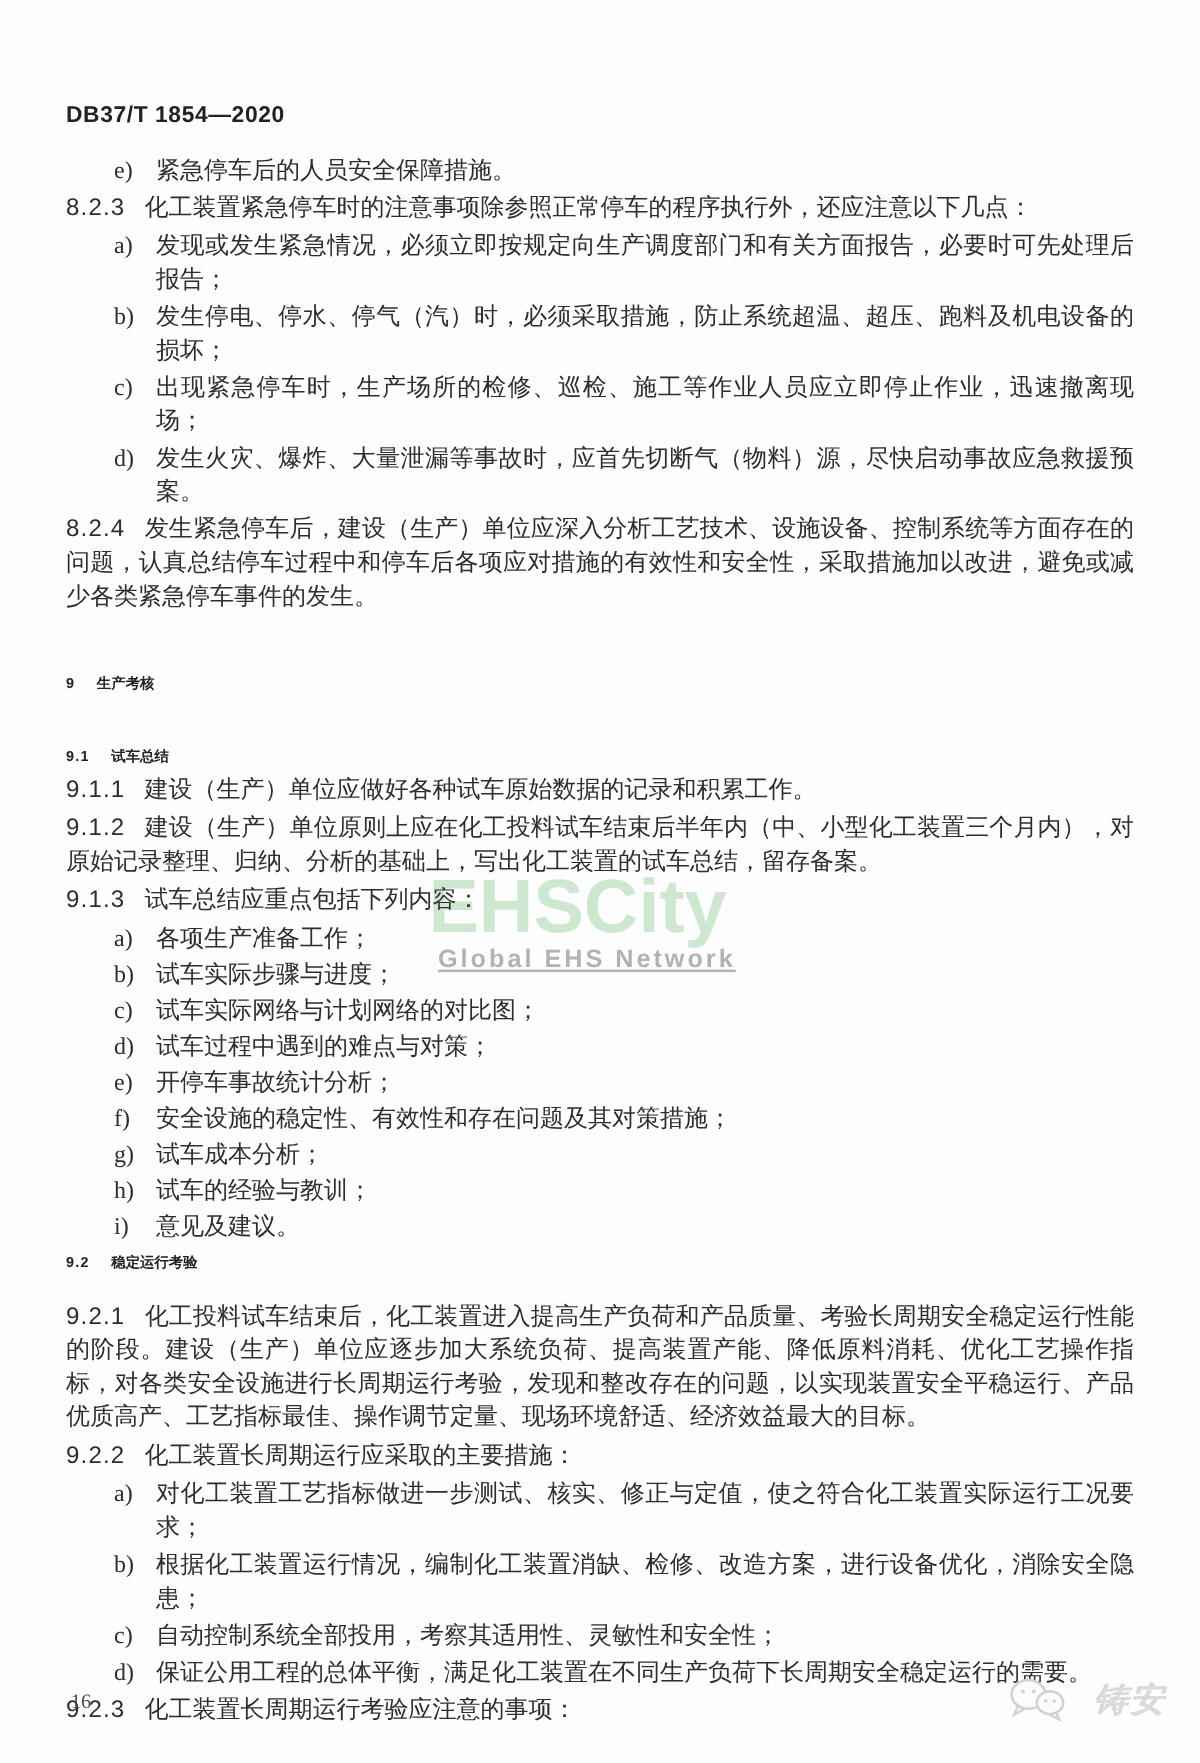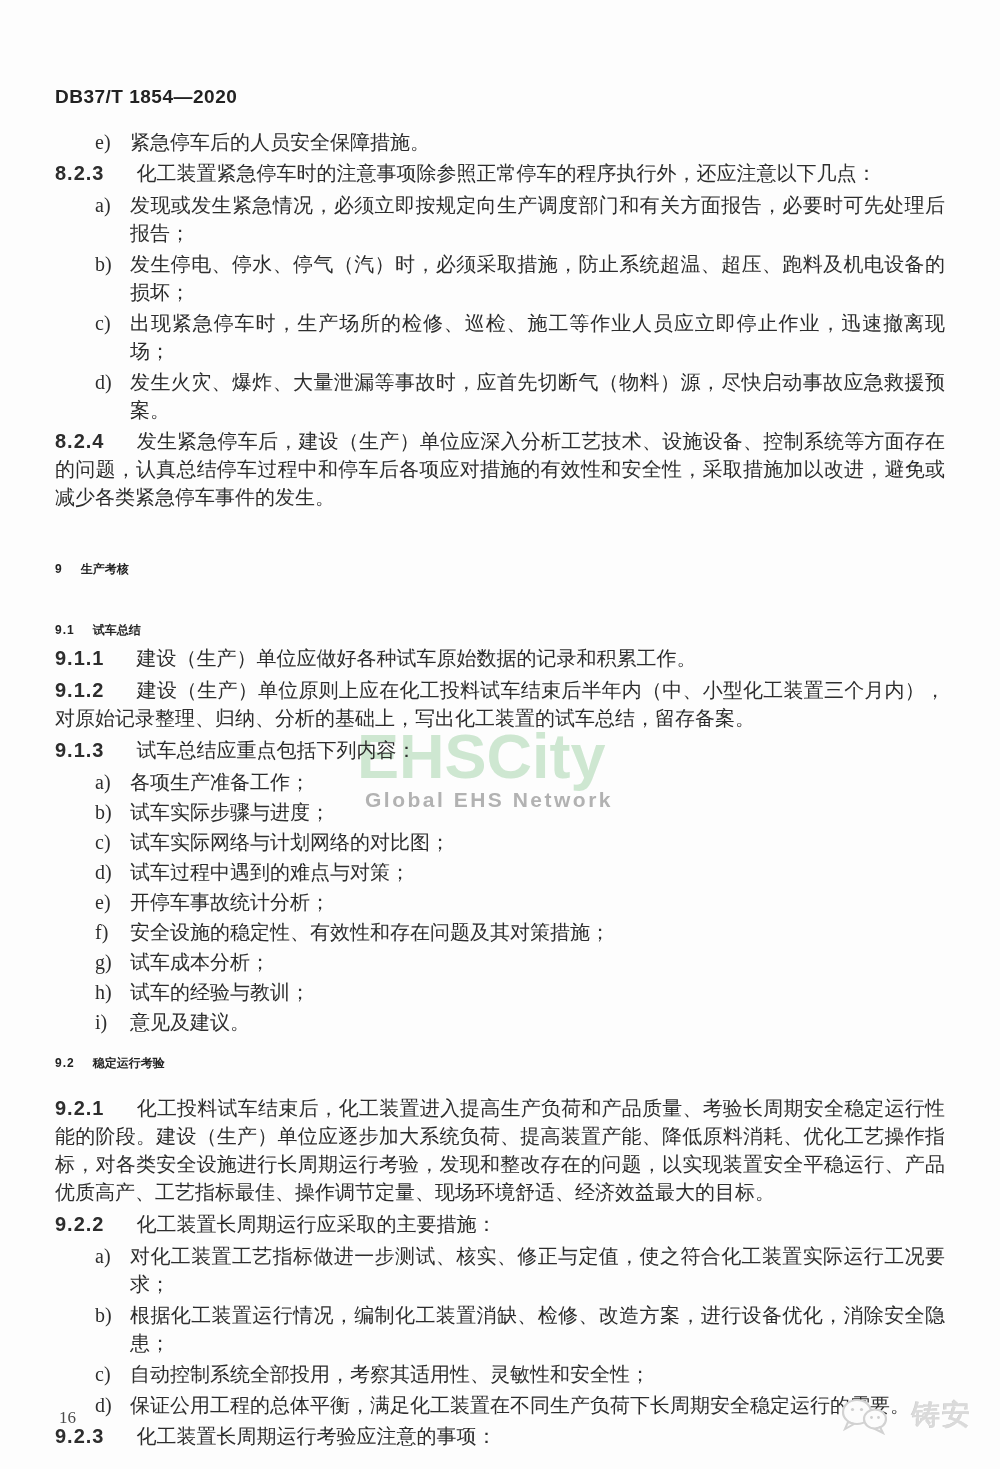--- a/index.html
+++ b/index.html
@@ -30,23 +30,23 @@
   .content { position: relative; z-index: 2; }
   .clause {
     font-size: 20px;
     line-height: 28px;
     text-align: justify;
     margin-bottom: 4px;
     color: #2d2d2d;
   }
   .clause-num {
     font-family: "Liberation Sans", "DejaVu Sans", sans-serif;
-    font-weight: 700;
+    font-weight: 400;
     letter-spacing: 1px;
-    margin-right: 32px;
+    margin-right: 16px;
     white-space: nowrap;
   }
   .li {
     position: relative;
     padding-left: 75px;
     font-size: 20px;
     line-height: 28px;
     text-align: justify;
     margin-bottom: 3px;
     color: #2d2d2d;
@@ -60,21 +60,21 @@
   .sec-h {
     font-family: "Liberation Sans", "DejaVu Sans", sans-serif;
     font-weight: 700;
     font-size: 12px;
     line-height: 28px;
     color: #222;
   }
   .sec-h .sec-num { margin-right: 18px; letter-spacing: 1px; }
   .h-9   { margin-top: 44px; margin-bottom: 0; }
   .h-9-1 { margin-top: 33px; }
-  .h-9-2 { margin-top: 13px; margin-bottom: 17px; }
+  .h-9-2 { margin-top: 2px; margin-bottom: 17px; }
   
   .wm {
     position: absolute;
     left: 357px; top: 726px;
     z-index: 1;
     user-select: none;
     pointer-events: none;
   }
   .wm-title {
     font-family: "Liberation Sans", "DejaVu Sans", sans-serif;
@@ -96,42 +96,43 @@
     position: absolute;
     left: 59px; top: 1408px;
     font-size: 17px;
     color: #4a4a4a;
     z-index: 2;
   }
   .stamp {
     position: absolute;
     right: 28px; top: 1396px;
     display: flex;
-    align-items: flex-start;
+    align-items: flex-end;
     gap: 22px;
     z-index: 2;
+    font-style: italic;
   }
   .stamp-icon-wrap { display: inline-block; line-height: 0; }
   .stamp-text {
     font-family: "Liberation Sans", "DejaVu Sans", sans-serif;
     font-size: 28px;
     font-weight: 700;
     color: #dadada;
     text-shadow: 1px 1px 0 #ffffff, -0.5px -0.5px 0 #c9c9c9;
     letter-spacing: 2px;
   }
 </style>
 </head>
 <body>
 
 <div class="page">
 
   <div class="wm">
     <div class="wm-title" style="color: rgb(206, 231, 209);">EHSCity</div>
-    <div class="wm-sub" style="color: rgb(178, 178, 178);">Global EHS Network</div>
+    <div class="wm-sub" style="color: rgb(178, 178, 178); text-decoration: underline;">Global EHS Network</div>
   </div>
 
   <div class="content">
 
     <div class="doc-header">DB37/T 1854—2020</div>
 
     <div class="li">
       <span class="li-label">e)</span>
       <span class="li-text">紧急停车后的人员安全保障措施。</span>
     </div>

